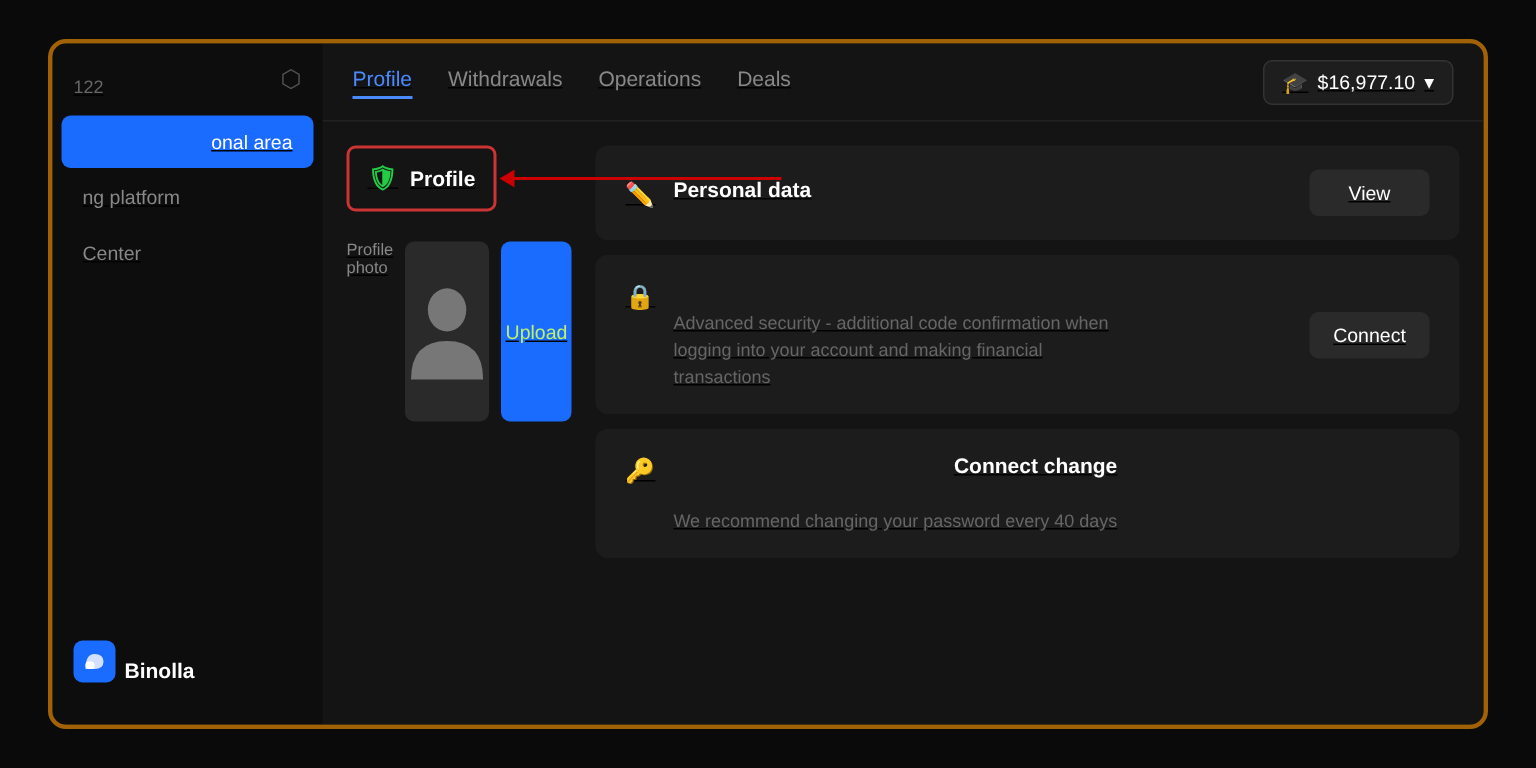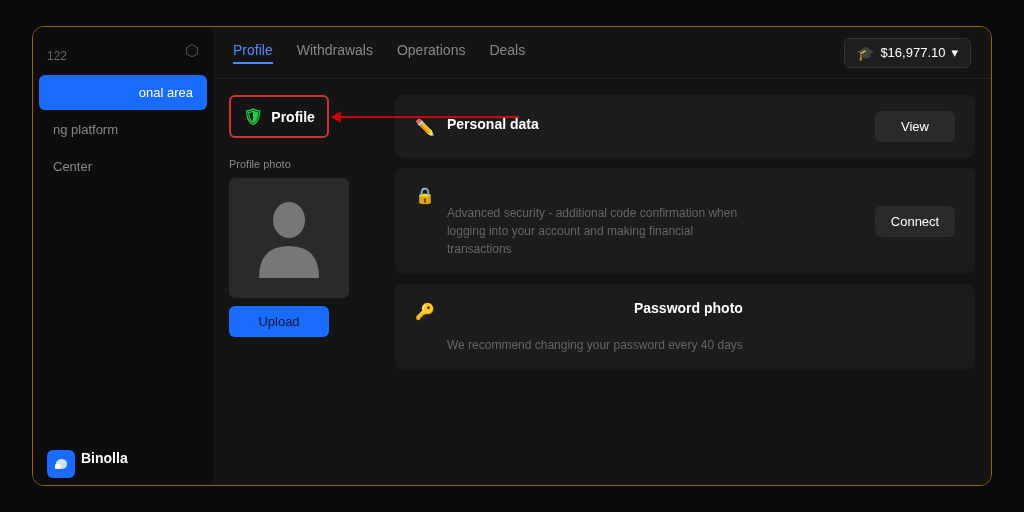--- a/index.html
+++ b/index.html
@@ -14,40 +14,41 @@
       overflow: hidden;
     }
 
     .outer-container {
       width: 960px;
       height: 460px;
       background: #141414;
       border-radius: 12px;
       display: flex;
       overflow: hidden;
-      border: 1px solid #a16207;
+      border: 3px solid #a16207;
+      text-decoration: underline;
     }
 
     
     .sidebar {
       width: 180px;
       background: #0d0d0d;
       display: flex;
       flex-direction: column;
       padding: 0;
       flex-shrink: 0;
       position: relative;
     }
 
     .sidebar-logo {
       position: absolute;
-      bottom: 7px;
+      bottom: 28px;
       left: 14px;
       display: flex;
-      align-items: flex-start;
+      align-items: flex-end;
       gap: 6px;
     }
 
     .binolla-icon {
       width: 28px;
       height: 28px;
       background: #1a6bff;
       border-radius: 6px;
       display: flex;
       align-items: center;
@@ -185,21 +186,21 @@
       cursor: pointer;
     }
 
     .shield-icon {
       color: #22cc44;
       font-size: 16px;
     }
 
     .profile-photo-area {
       display: flex;
-      flex-direction: column;
+      flex-direction: row;
       gap: 8px;
       margin-top: 8px;
     }
 
     .profile-photo-label {
       color: #888;
       font-size: 11px;
     }
 
     .avatar-box {
@@ -208,21 +209,21 @@
       background: #2a2a2a;
       border-radius: 6px;
       display: flex;
       align-items: center;
       justify-content: center;
       overflow: hidden;
     }
 
     .upload-btn {
       background: #1a6bff;
-      color: #0f172a;
+      color: #bef264;
       border: none;
       border-radius: 6px;
       padding: 8px 0;
       width: 100px;
       font-size: 13px;
       cursor: pointer;
       text-align: center;
     }
 
     
@@ -377,21 +378,21 @@
               <div class="card-desc">Advanced security - additional code confirmation when logging into your account and making financial transactions</div>
             </div>
           </div>
           <button class="card-action-btn">Connect</button>
         </div>
 
         <div class="info-card">
           <div class="info-card-left">
             <span class="card-icon">🔑</span>
             <div>
-              <div class="card-title">Password photo</div>
+              <div class="card-title">Connect change</div>
               <div class="card-desc">We recommend changing your password every 40 days</div>
             </div>
           </div>
         </div>
       </div>
     </div>
   </div>
 </div>
 
 </body></html>

